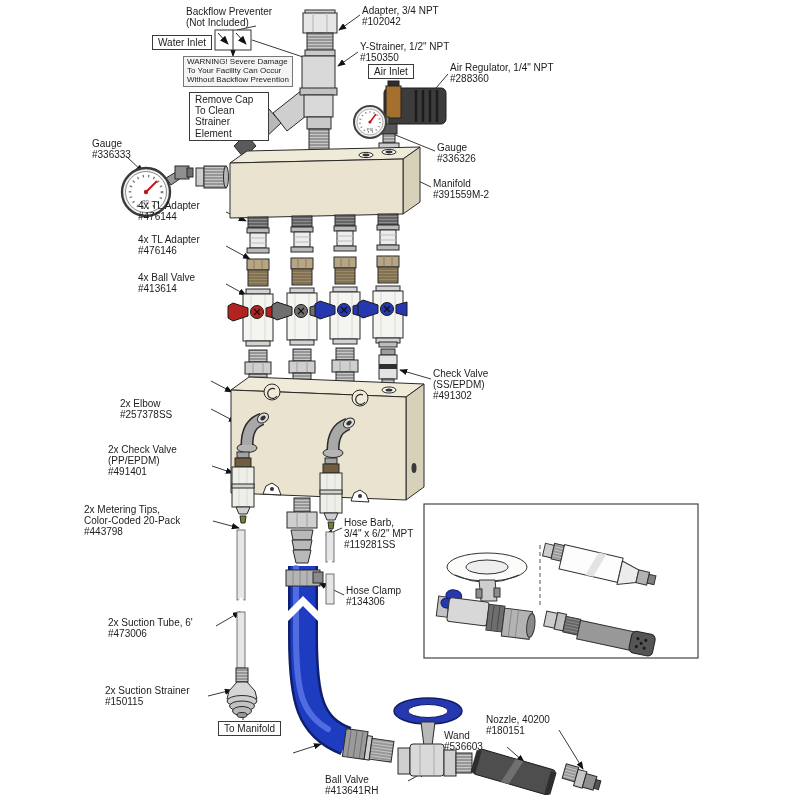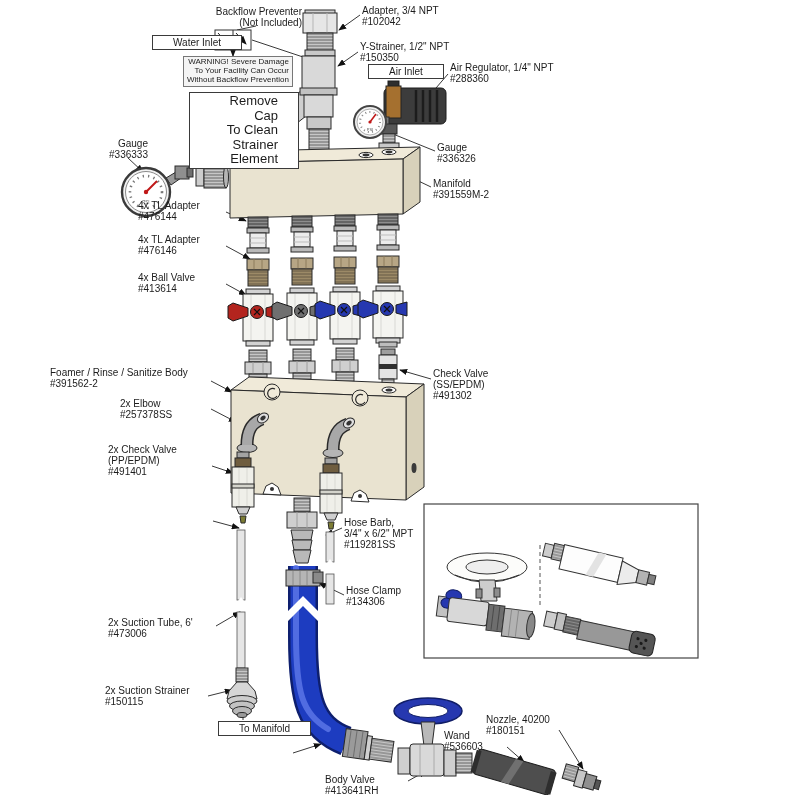--- a/index.html
+++ b/index.html
@@ -2,24 +2,24 @@
 <html style="--block-beige: #e9e3d0; --block-beige-top: #f0ead9; --block-beige-side: #d8d1ba; --hose-blue: #1d3cc0; --hose-blue-dark: #0e1f6e; --handle-red: #b3241e; --handle-gray: #6f6f6f; --handle-blue: #2638b0; --regulator-brown: #a5702f;"><head>
 <meta charset="utf-8">
 <style>
   html,body{margin:0;padding:0;background:#fff;}
   .stage{position:relative;width:800px;height:800px;background:#fff;overflow:hidden;
          font-family:"Liberation Sans",sans-serif;}
   svg{position:absolute;left:0;top:0;}
   .lbl{position:absolute;font-size:10px;line-height:1.12;color:#1c1c1c;
        white-space:pre-line;z-index:3;}
   .ta-r{text-align:left}
-  .ta-c{text-align:right}
-  .boxed{border:1px solid #3a3a3a;background:#fff;padding:1px 20px;}
+  .ta-c{text-align:left}
+  .boxed{border:1px solid #3a3a3a;background:#fff;padding:1px 5px;}
   .warnbox{border:1px solid #777;background:#f4f4f4;padding:1px 3px;font-size:8px;}
-  .small{font-size:13px}
+  .small{font-size:10px}
 </style>
 </head>
 <body>
 
 <div class="stage">
 
 <svg width="800" height="800" viewBox="0 0 800 800">
   <defs>
     <marker id="arr" markerWidth="9" markerHeight="7" refX="8" refY="3.5" orient="auto">
       <path d="M0,0 L9,3.5 L0,7 Z" fill="#111"></path>
@@ -393,40 +393,41 @@
 <div class="lbl" style="left:437px;top:142px">Gauge
 #336326</div>
 <div class="lbl" style="left:433px;top:178px">Manifold
 #391559M-2</div>
 <div class="lbl ta-r" style="left:138px;top:200px;width:85px">4x TL Adapter
 #476144</div>
 <div class="lbl ta-r" style="left:138px;top:234px;width:85px">4x TL Adapter
 #476146</div>
 <div class="lbl ta-r" style="left:138px;top:272px;width:85px">4x Ball Valve
 #413614</div>
-<div class="lbl ta-r" style="left:50px;top:367px;width:158px">Foamer / Rinse / Sanitize Body
-#391562-2</div>
 <div class="lbl" style="left:433px;top:368px">Check Valve
 (SS/EPDM)
 #491302</div>
 <div class="lbl ta-r" style="left:120px;top:398px;width:88px">2x Elbow
 #257378SS</div>
 <div class="lbl ta-r" style="left:108px;top:444px;width:102px">2x Check Valve
 (PP/EPDM)
 #491401</div>
+<div class="lbl ta-r" style="left:84px;top:504px;width:126px">2x Metering Tips,
+Color-Coded 20-Pack
+#443798</div>
 <div class="lbl" style="left:344px;top:517px">Hose Barb,
 3/4" x 6/2" MPT
 #119281SS</div>
 <div class="lbl" style="left:346px;top:585px">Hose Clamp
 #134306</div>
 <div class="lbl ta-r" style="left:108px;top:617px;width:105px">2x Suction Tube, 6'
 #473006</div>
 <div class="lbl ta-r" style="left:105px;top:685px;width:102px">2x Suction Strainer
 #150115</div>
 <div class="lbl boxed" style="left:218px;top:721px">To Manifold</div>
-<div class="lbl ta-r" style="left:325px;top:774px;width:82px">Body Valve
+<div class="lbl ta-r" style="left:325px;top:774px;width:82px">Ball Valve
 #413641RH</div>
 <div class="lbl ta-r" style="left:444px;top:730px;width:62px">Wand
 #536603</div>
 <div class="lbl ta-r" style="left:486px;top:714px;width:74px">Nozzle, 40200
 #180151</div>
 
 </div>
 
 </body></html>

